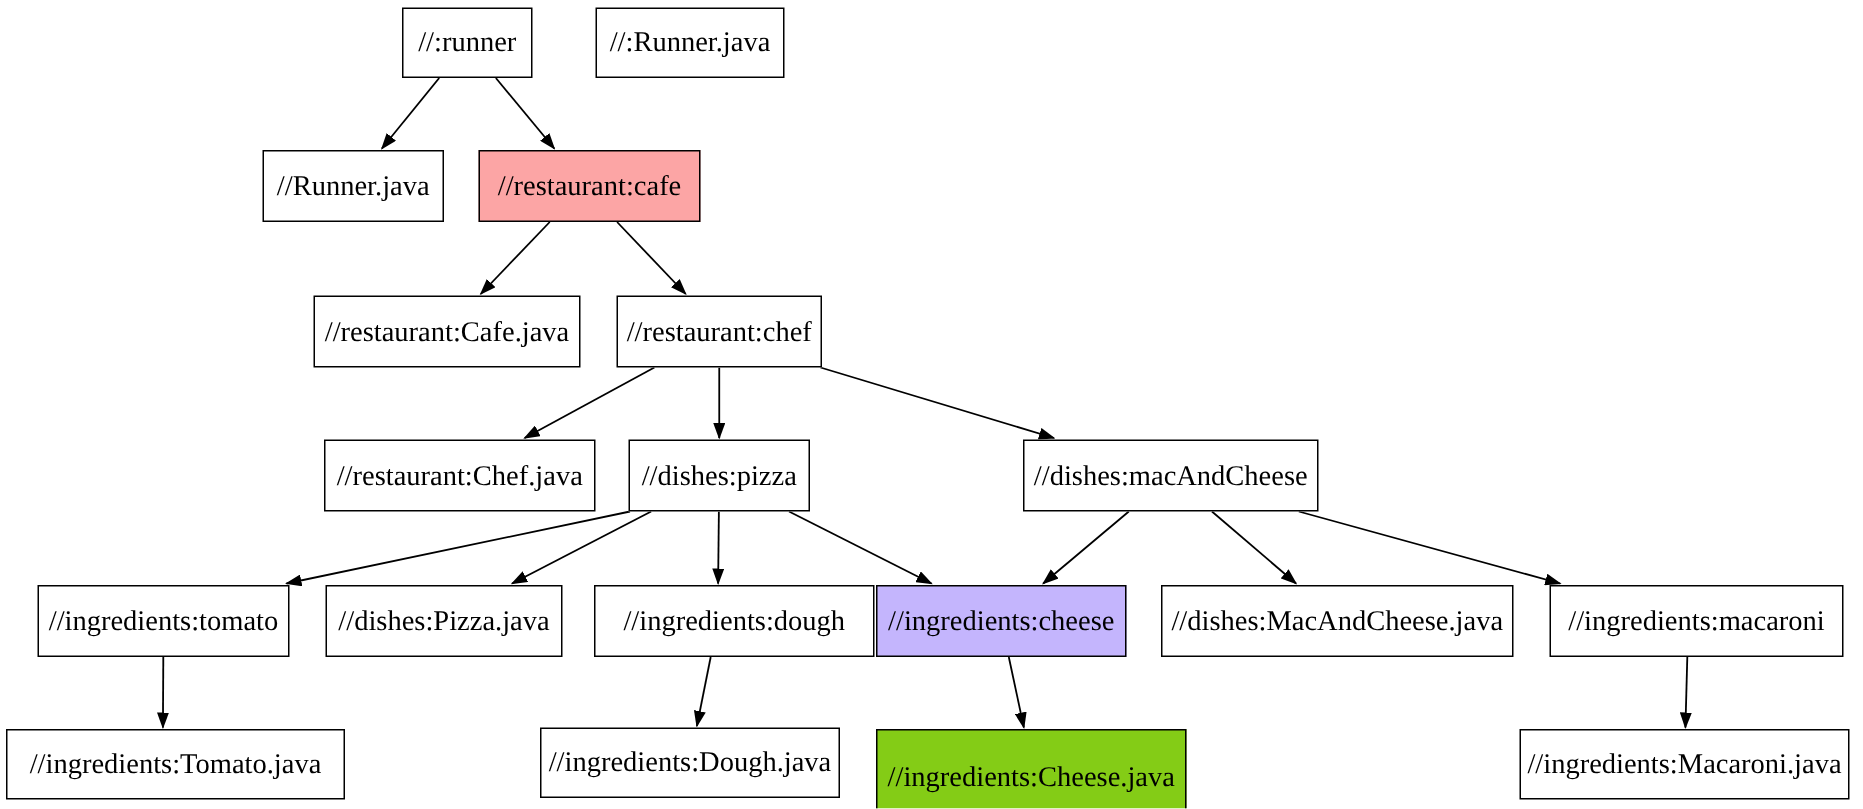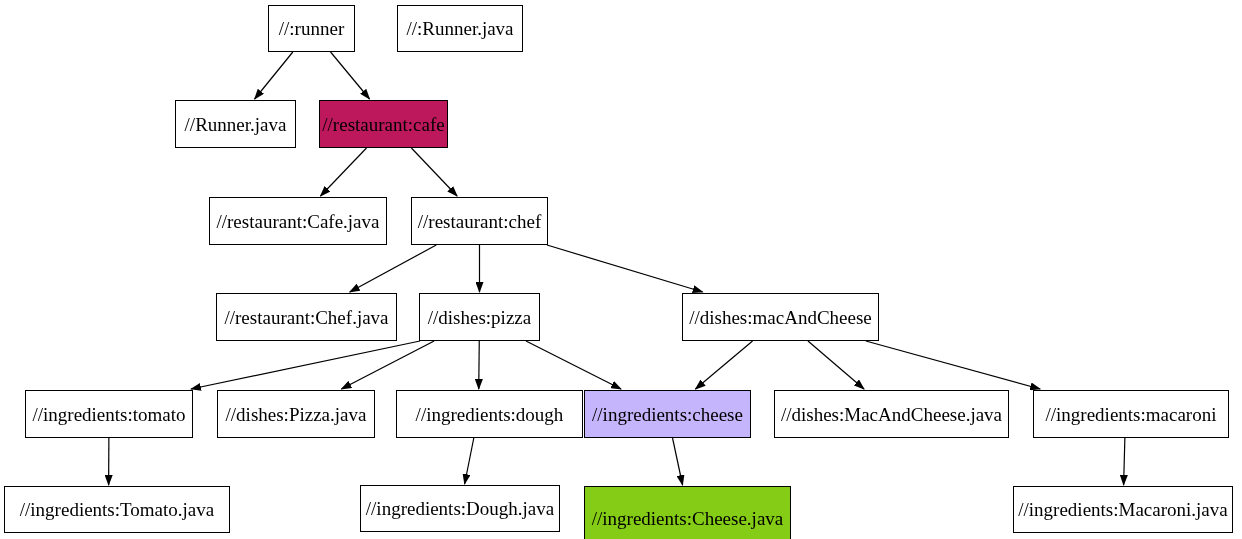--- a/index.html
+++ b/index.html
@@ -69,21 +69,21 @@
   <div id="nodes-layer">
       <div class="node" style="left: 268px; top: 5px; width: 87px; height: 47px; border-color: rgb(0, 0, 0); background: rgb(255, 255, 255);">
         <span>//:runner</span>
       </div>
       <div class="node" style="left: 377px; top: 5px; width: 126px; height: 47px; border-color: rgb(0, 0, 0); background: rgb(255, 255, 255); margin-left: 20px;">
         <span>//:Runner.java</span>
       </div>
       <div class="node" style="left: 175px; top: 100px; width: 121px; height: 48px; border-color: rgb(0, 0, 0); background: rgb(255, 255, 255);">
         <span>//Runner.java</span>
       </div>
-      <div class="node" style="left: 319px; top: 100px; width: 129px; height: 48px; border-color: rgb(0, 0, 0); background: #be185d;">
+      <div class="node" style="left: 319px; top: 100px; width: 148px; height: 48px; border-color: rgb(0, 0, 0); background: #fca5a5;">
         <span>//restaurant:cafe</span>
       </div>
       <div class="node" style="left: 209px; top: 197px; width: 178px; height: 48px; border-color: rgb(0, 0, 0); background: rgb(255, 255, 255);">
         <span>//restaurant:Cafe.java</span>
       </div>
       <div class="node" style="left: 411px; top: 197px; width: 137px; height: 48px; border-color: rgb(0, 0, 0); background: rgb(255, 255, 255);">
         <span>//restaurant:chef</span>
       </div>
       <div class="node" style="left: 216px; top: 293px; width: 181px; height: 48px; border-color: rgb(0, 0, 0); background: rgb(255, 255, 255);">
         <span>//restaurant:Chef.java</span>

